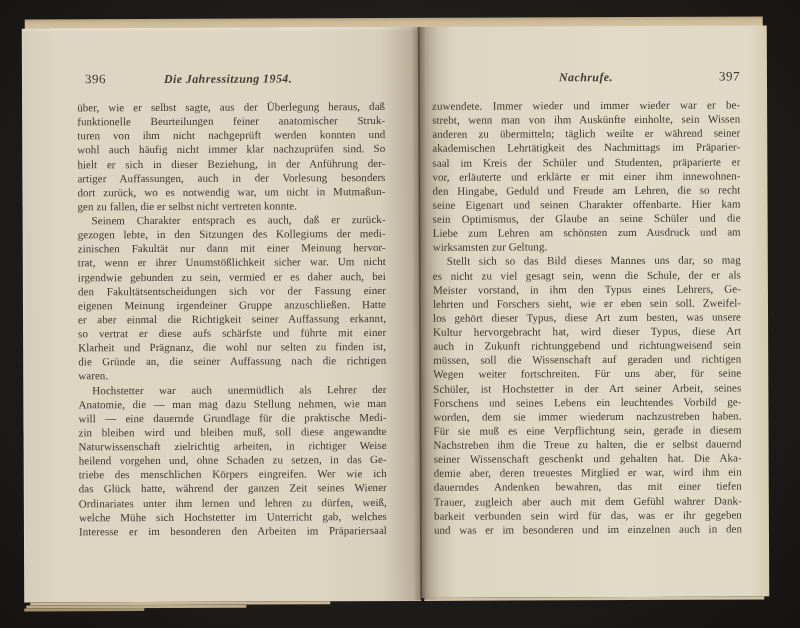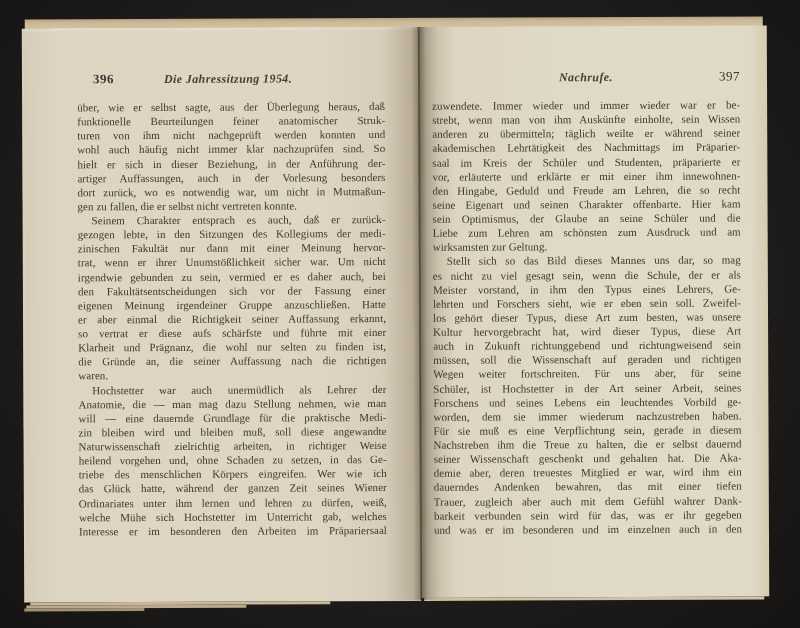--- a/index.html
+++ b/index.html
@@ -43,21 +43,21 @@
     background:rgba(50,40,26,0.55);pointer-events:none;
   }
   .edge-bottom{position:absolute;background:#cfc3a7;}
   .eb1{left:6px;top:583px;width:300px;height:3px;background:#c6b899;}
   .eb2{left:2px;top:586px;width:220px;height:3px;background:#b9aa8a;}
   .eb3{left:0px;top:589px;width:120px;height:3px;background:#a2926f;}
   .eb4{left:400px;top:580px;width:340px;height:3px;background:#cfc3a6;}
   .folio{
     position:absolute;top:52px;font-size:13px;color:#3c362d;letter-spacing:0.5px;
   }
-  .folio-left{left:71px;font-weight:bold;}
+  .folio-left{left:63px;}
   .folio-right{left:410px;width:308px;text-align:right;}
   .running-head{
     position:absolute;top:53px;width:308px;text-align:center;
     font-style:italic;font-weight:700;font-size:12px;color:#433c31;letter-spacing:0.4px;
   }
   .head-left{left:52px;}
   .head-right{left:410px;}
   .pagebody{position:absolute;top:81px;width:308px;color:#3d372e;}
   .body-left{left:55px;}
   .body-right{left:410px;}

